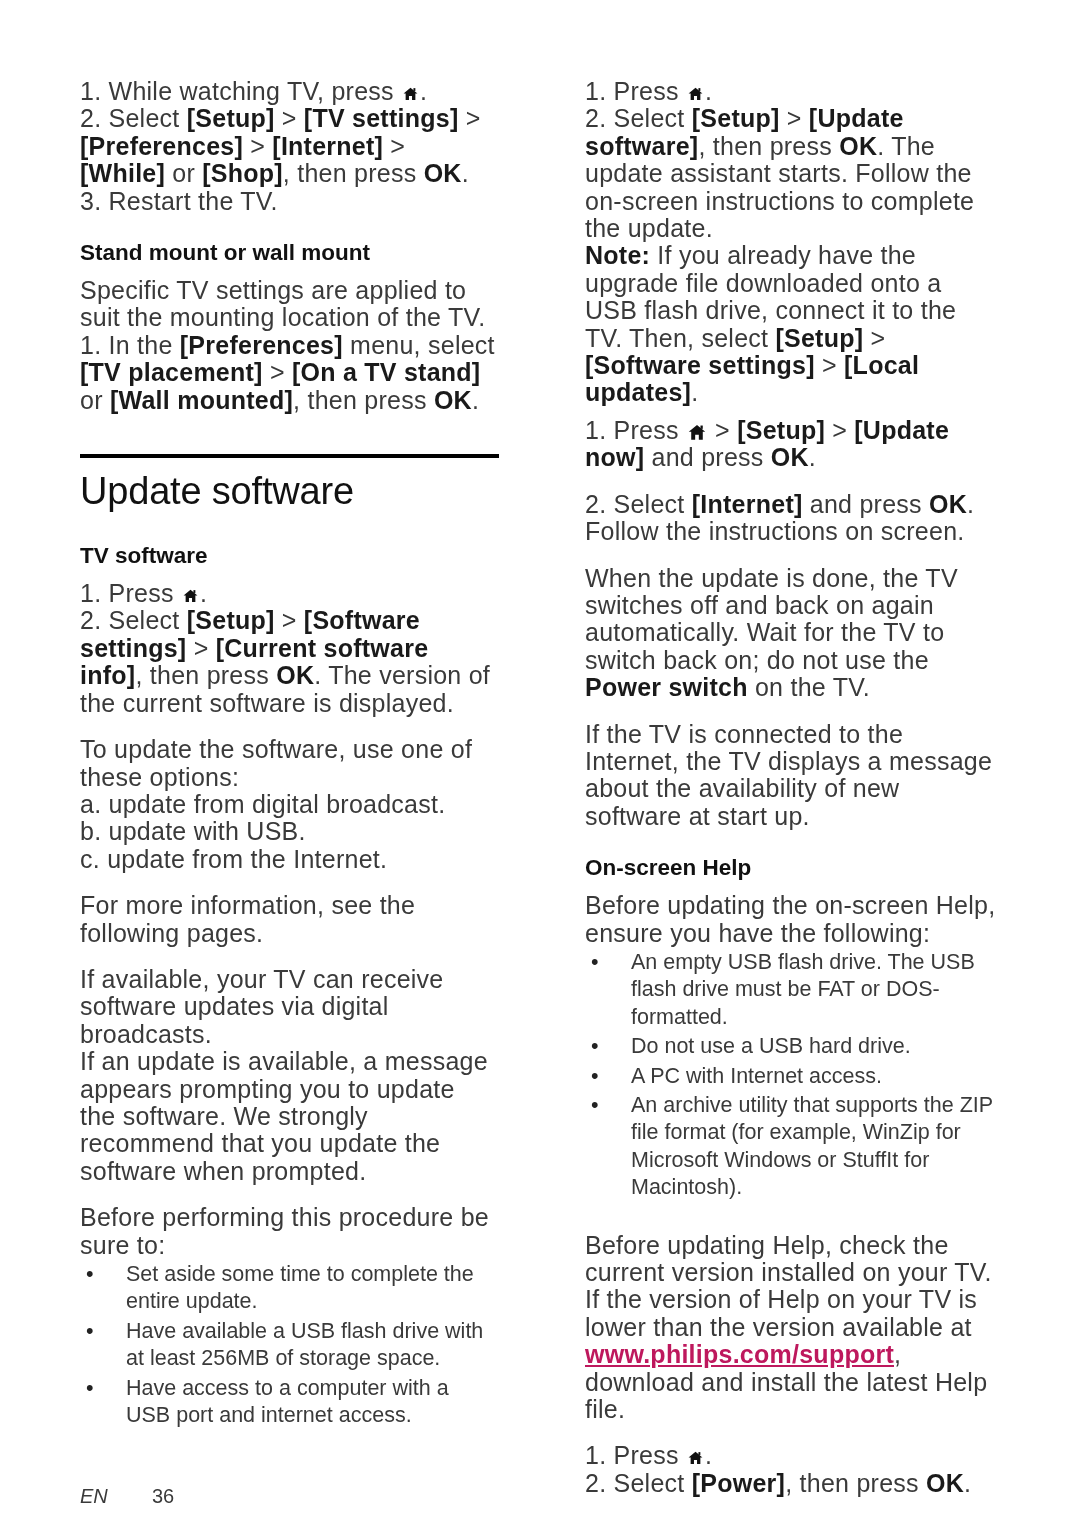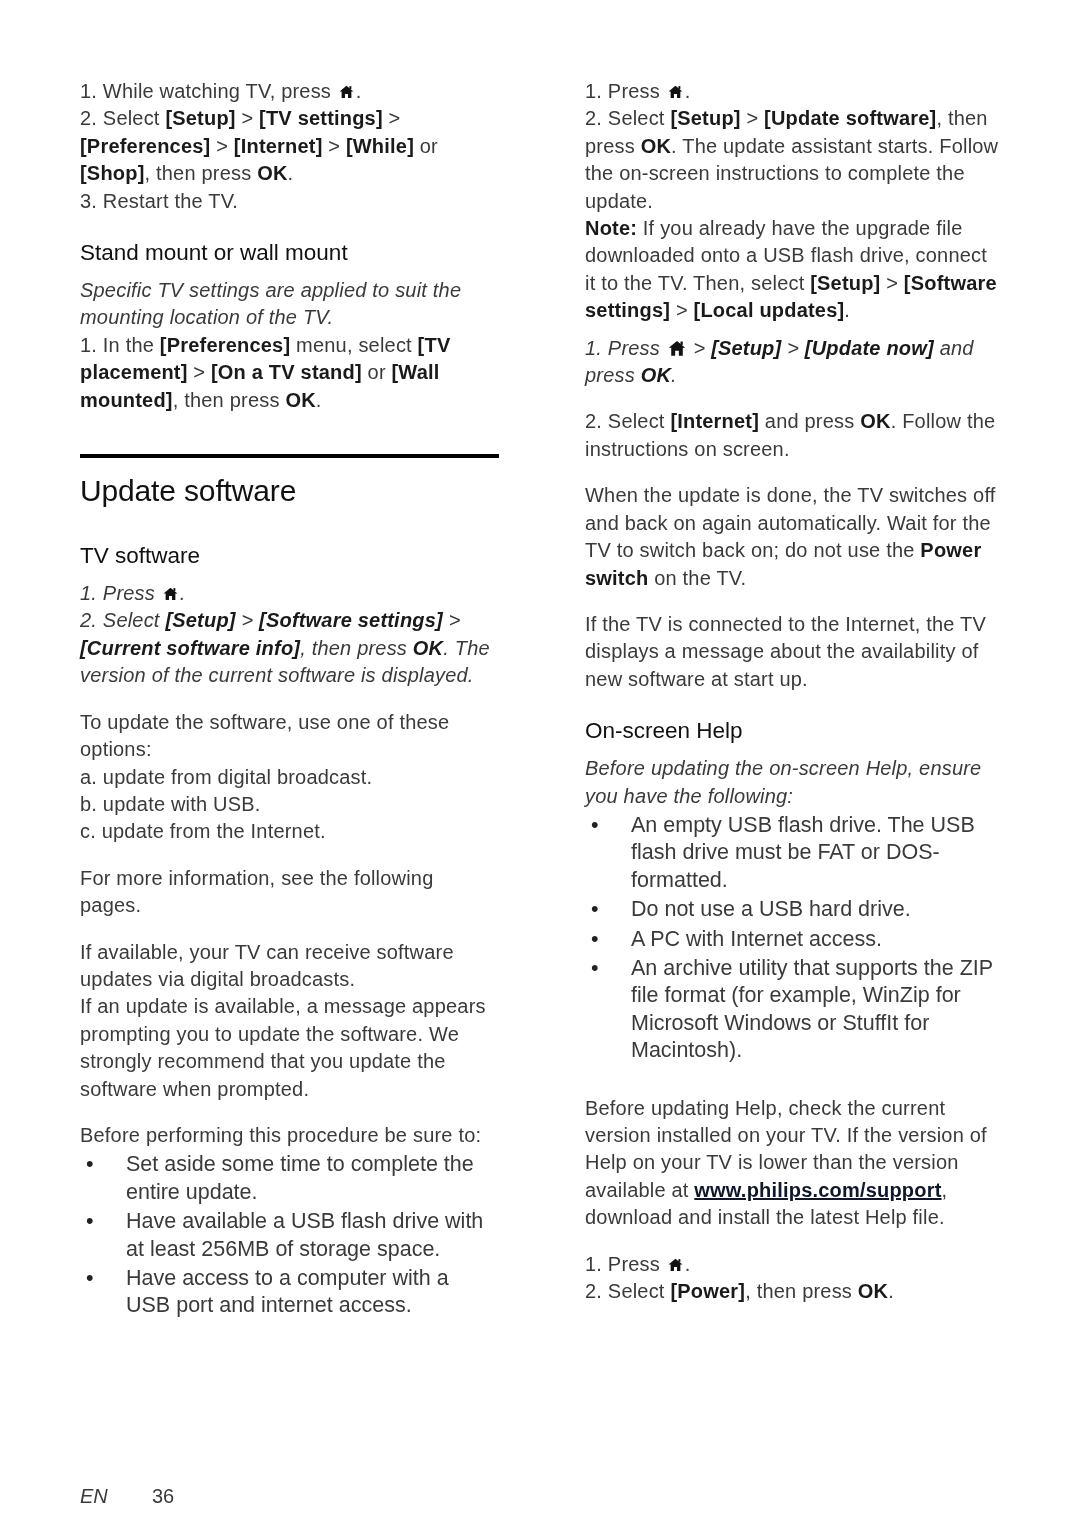--- a/index.html
+++ b/index.html
@@ -26,56 +26,56 @@
   .col {
     position: absolute;
     top: 78px;
     width: 415px;
   }
   .col-left  { left: 80px; }
   .col-right { left: 585px; }
 
   
   .p {
-    font-size: 20px;
+    font-size: 25px;
     line-height: 27.4px;
     margin: 0 0 0 0;
     letter-spacing: 0.01em;
   }
   .gap {
     margin-top: 19px;
   }
-  .gap-sm { margin-top: 10px; font-style: italic; }
+  .gap-sm { margin-top: 10px; }
   .gap-lg { margin-top: 30px; }
 
   b, .b {
     font-weight: bold;
     color: #1a1a1a;
     margin-top: 37px;
   }
 
   
   .rule {
     height: 4px;
     background: #000000;
     width: 419px;
     margin: 40px 0 0 0;
   }
   h1.chapter {
-    font-size: 30px;
+    font-size: 38px;
     line-height: 46px;
     font-weight: normal;
     color: #111111;
     margin: 10px 0 0 0;
     letter-spacing: -0.005em;
   }
   h2.sub {
     font-size: 22.5px;
     line-height: 28px;
-    font-weight: normal;
+    font-weight: bold;
     color: #111111;
     margin: 28px 0 0 0;
   }
   h2.sub.tight { margin-top: 24px; }
 
   
   ul.bullets {
     list-style: none;
     margin: 0;
     padding: 0;
@@ -107,21 +107,21 @@
   }
   .home-icon.big {
     width: 20px;
     height: 19px;
     vertical-align: -3px;
   }
   .home-icon svg { display: block; width: 100%; height: 100%; }
 
   
   a.url {
-    color: #0f172a;
+    color: #be185d;
     text-decoration: underline;
     font-weight: bold;
     text-align: right;
   }
 
   
   .footer {
     position: absolute;
     left: 80px;
     top: 1484px;

